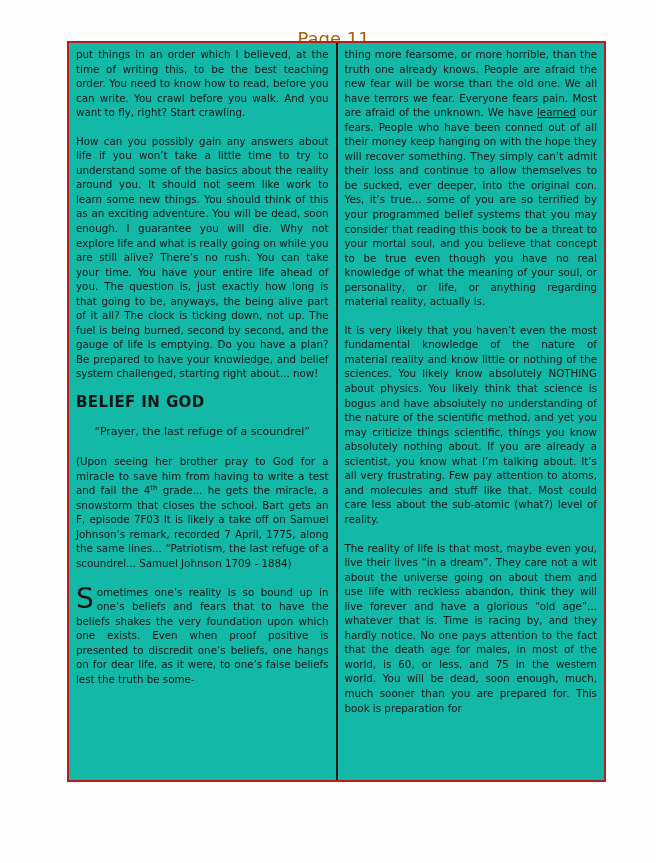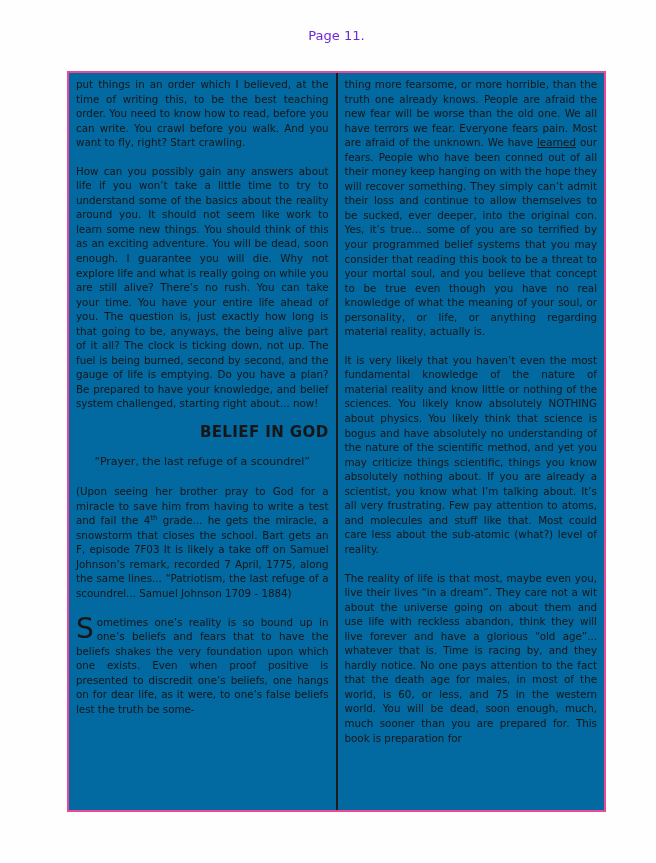--- a/index.html
+++ b/index.html
@@ -13,52 +13,52 @@
     background: #fefefe;
     font-family: "DejaVu Sans", sans-serif;
     color: #161616;
   }
   .page-header {
     position: absolute;
     top: 28px;
     left: 67px;
     width: 539px;
     text-align: center;
-    font-size: 13px;
-    color: #6d28d9;
+    font-size: 18px;
+    color: #a16207;
   }
   .frame {
     position: absolute;
-    top: 71px;
+    top: 41px;
     left: 67px;
     width: 535px;
     height: 737px;
-    border: 2px solid #ec4899;
-    background: #0369a1;
+    border: 2px solid #b91c1c;
+    background: #14b8a6;
     display: flex;
     overflow: hidden;
   }
   .col {
     flex: 1 1 50%;
     min-width: 0;
     padding: 4px 7px 0 7px;
     font-size: 10.3px;
     line-height: 14.55px;
     text-align: justify;
   }
   .col-left {
     border-right: 2px solid #1c1c1c;
   }
   .col p {
     margin: 0 0 14px 0;
   }
   .section-heading {
     font-size: 15px;
     font-weight: bold;
-    text-align: right;
+    text-align: left;
     letter-spacing: 0.4px;
     margin: 14px 0 15px 0;
   }
   .quote {
     font-size: 11px;
     text-align: center;
     margin-bottom: 15px !important;
   }
   .attribution {
     font-style: italic;

